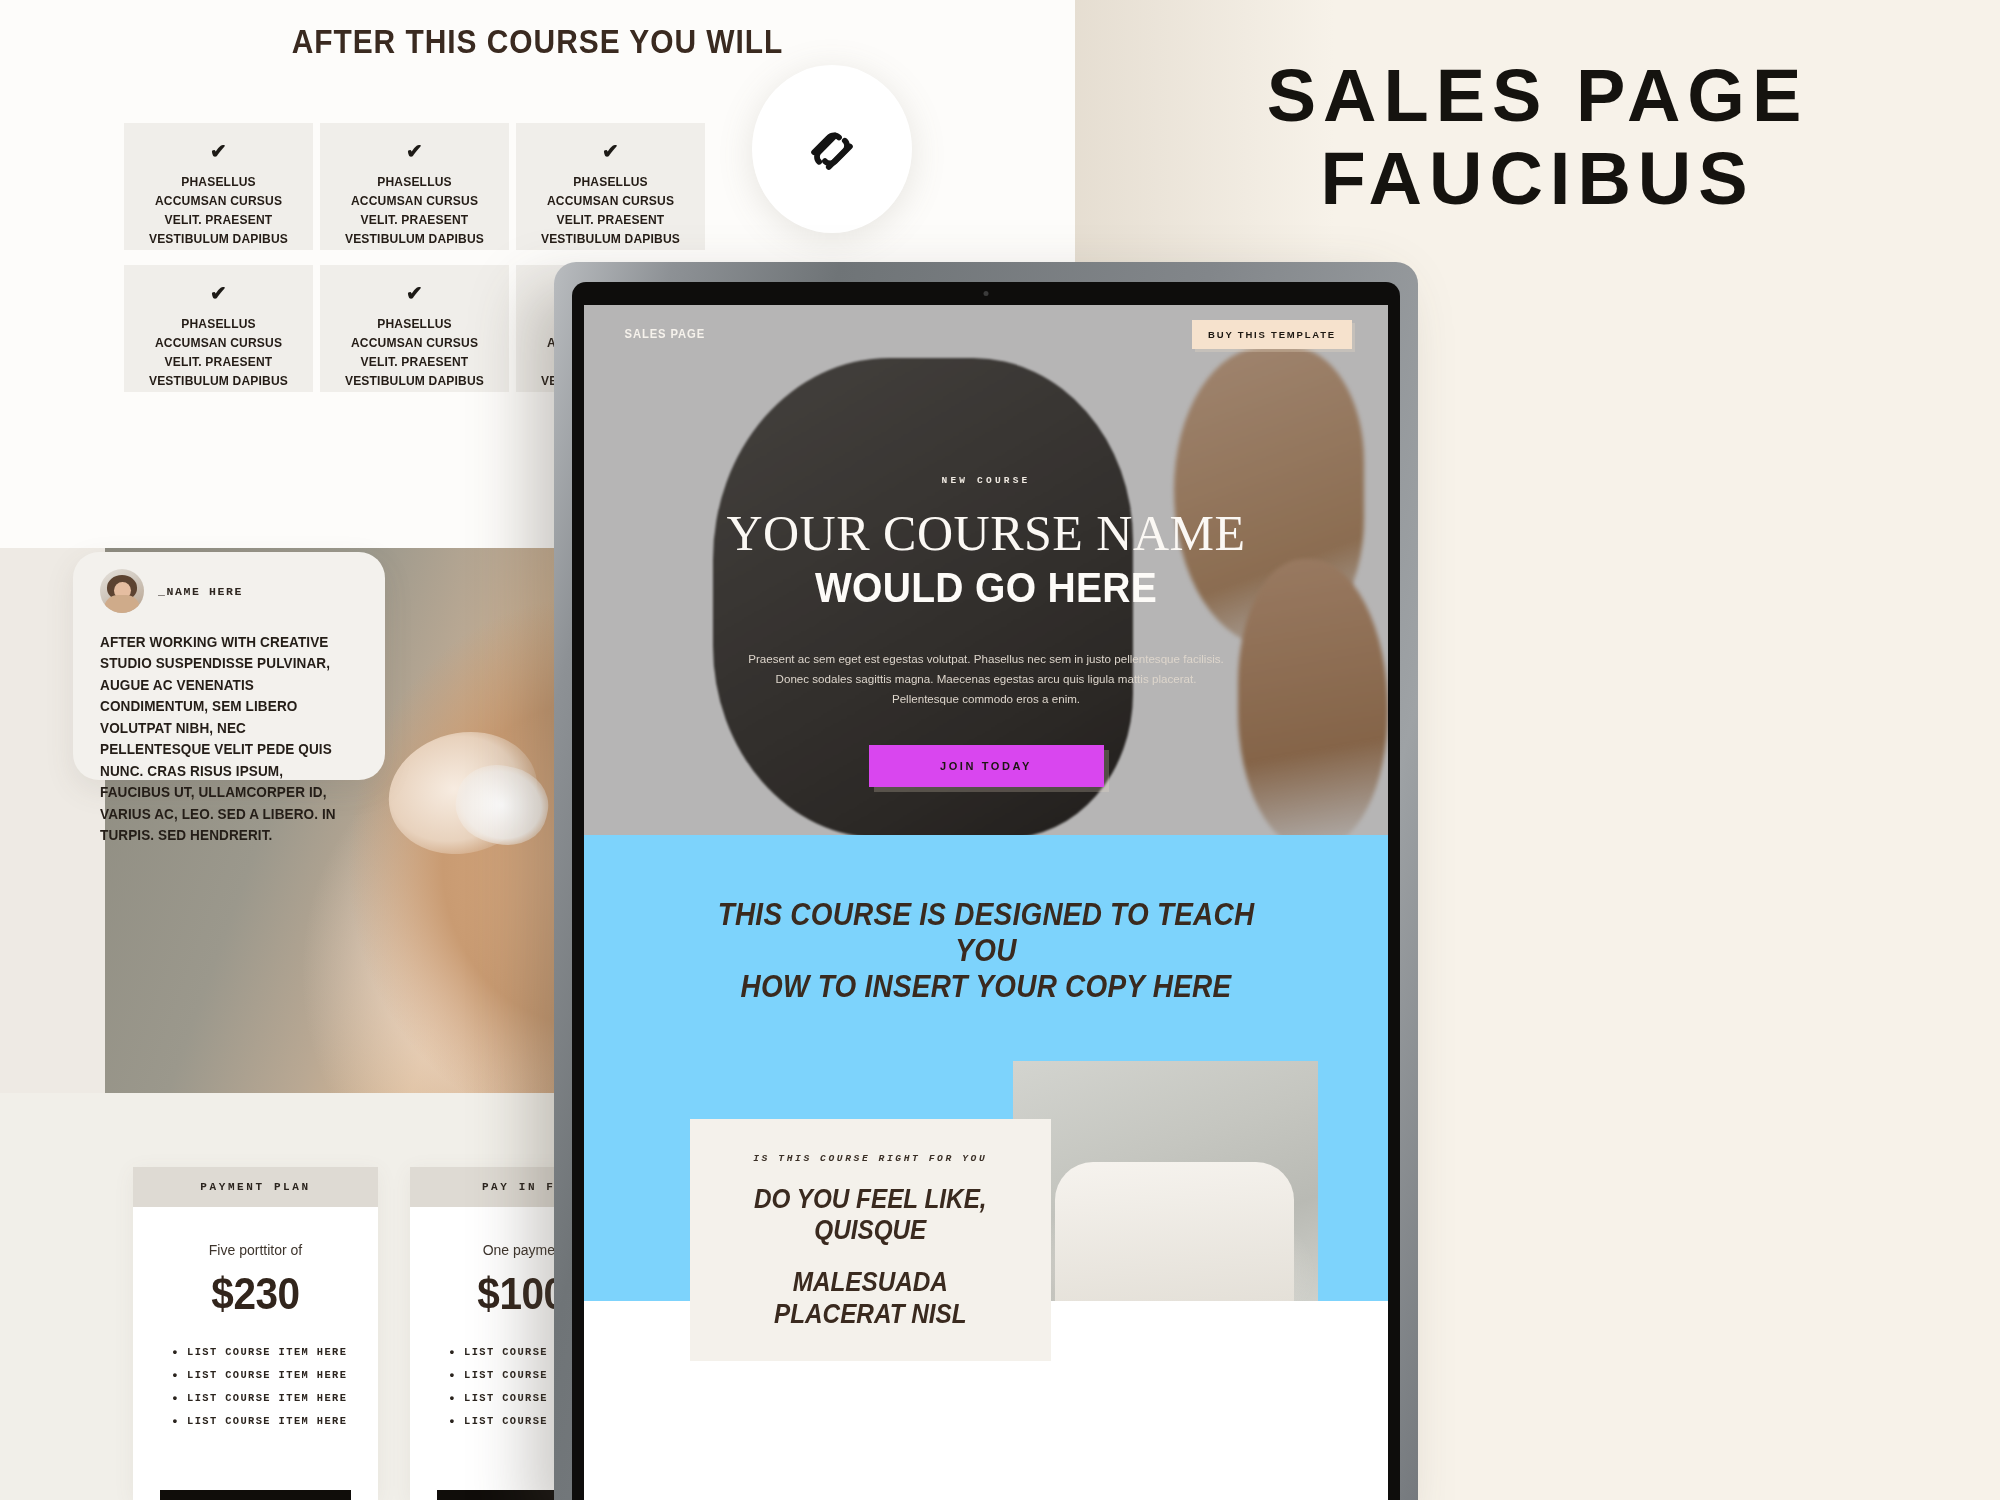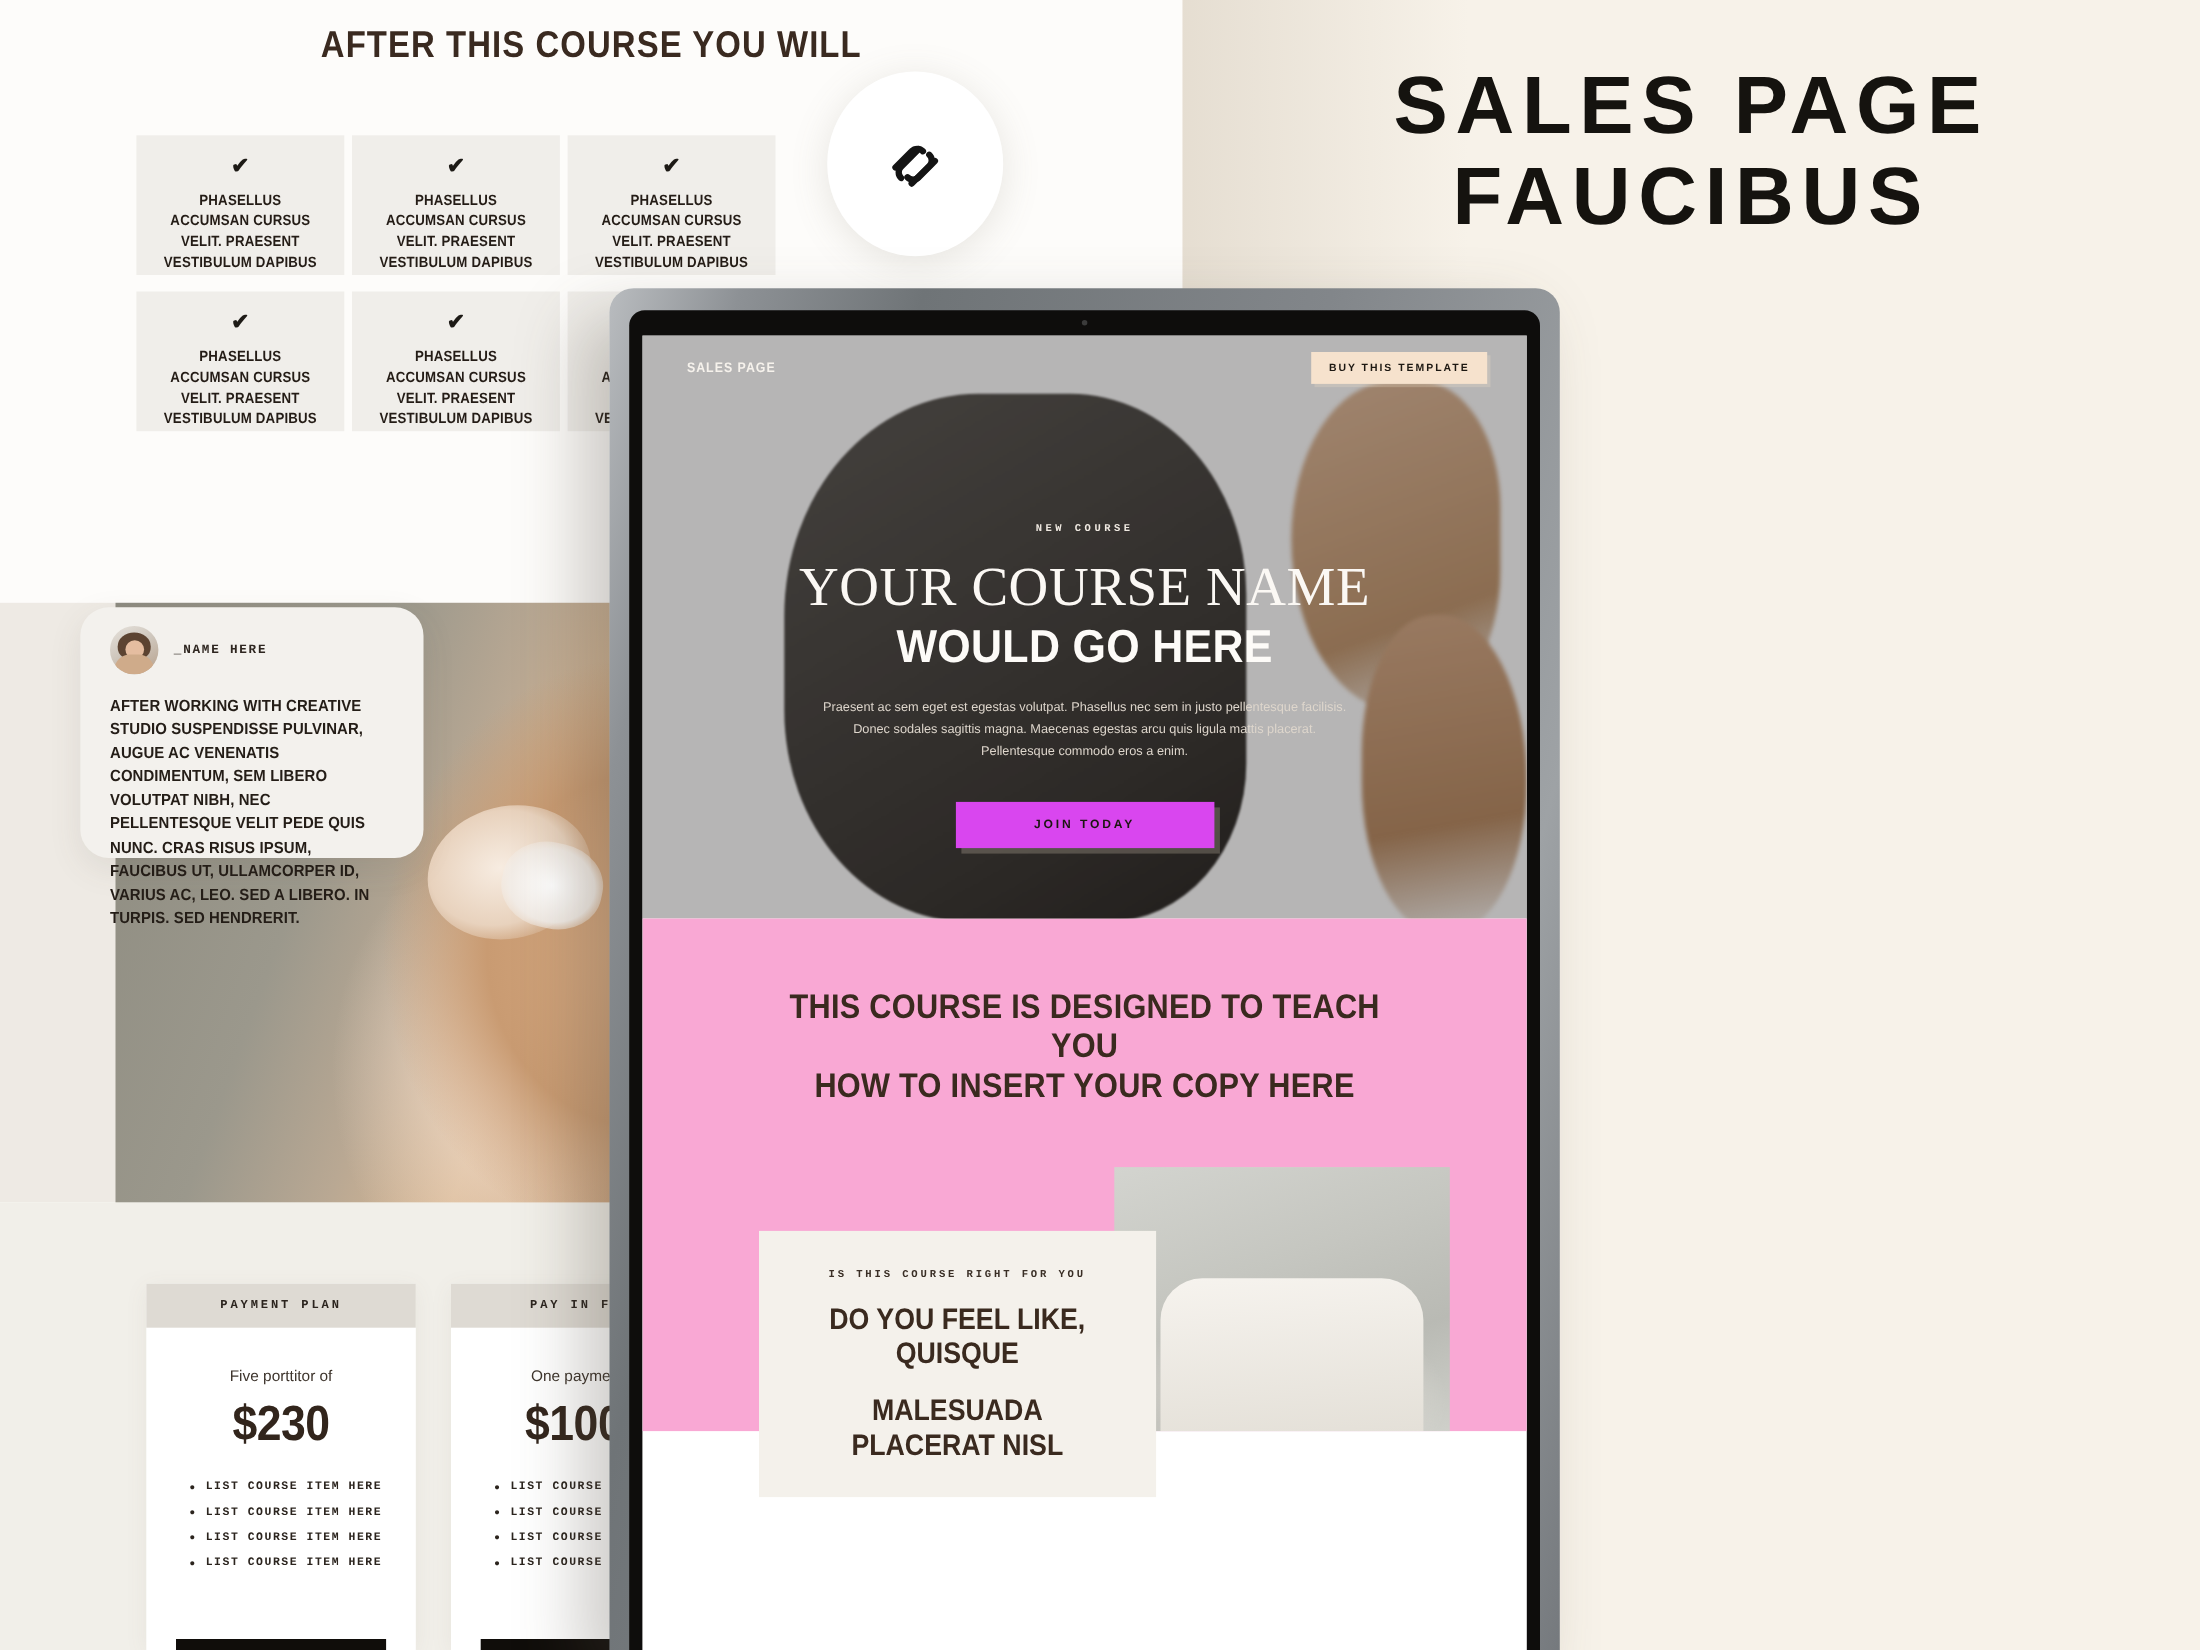--- a/index.html
+++ b/index.html
@@ -285,34 +285,34 @@
     font-family: "Liberation Serif", serif; font-weight: 400;
     font-size: 50px; letter-spacing: .5px; color: #fbf8f4; line-height: 1;
   }
   .hero-h2 {
     margin-top: 9px;
     font-family: "Liberation Sans Narrow", "Liberation Sans", sans-serif;
     font-weight: 700; font-size: 42px; letter-spacing: .3px;
     color: #fdfbf8; line-height: 1; transform: scaleX(.93);
   }
   .hero-p {
-    margin: 24px auto 0; max-width: 490px;
+    margin: 40px auto 0; max-width: 490px;
     font-size: 11.6px; line-height: 1.72; color: #ded6cc;
   }
   .btn-join {
     margin: 36px auto 0; width: 235px; height: 42px;
     background: #d946ef; color: #1b1610;
     display: flex; align-items: center; justify-content: center;
     font-family: "Liberation Sans", sans-serif; font-weight: 700;
     font-size: 11px; letter-spacing: 2.6px;
     box-shadow: 5px 5px 0 rgba(248,230,211,.22);
   }
 
   
-  .sec-white { background: #f9a8d4; padding: 62px 70px 0; text-align: center; }
+  .sec-white { background: #7dd3fc; padding: 62px 70px 0; text-align: center; font-style: italic; }
   .sec-h {
     font-family: "Liberation Sans Narrow", "Liberation Sans", sans-serif;
     font-weight: 700; font-size: 31px; line-height: 1.16;
     color: #3a2a1f; letter-spacing: .3px; transform: scaleX(.9);
   }
   .sec-p {
     margin: 26px auto 0; max-width: 420px;
     font-size: 11.3px; line-height: 1.78; color: #6d6359;
   }
 

